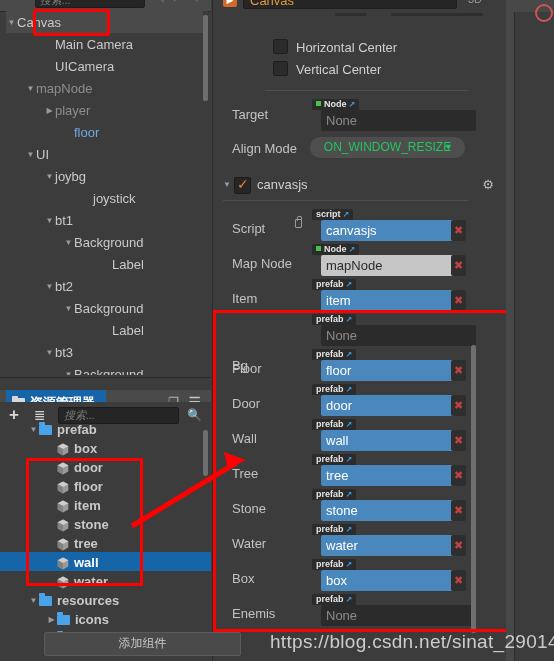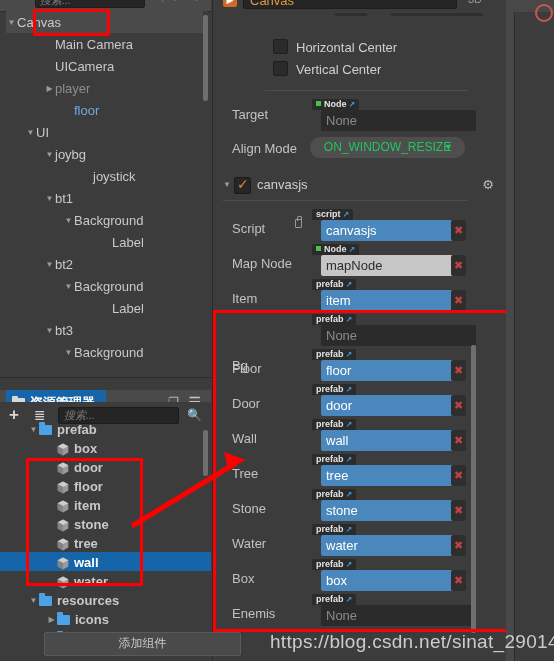--- a/index.html
+++ b/index.html
@@ -182,20 +182,21 @@
       <div class="search-box">搜索...</div>
       <span class="tb-ico" style="left:152px;">🔍</span>
       <span class="tb-ico" style="left:172px;">▾</span>
       <span class="tb-ico" style="left:192px;">↻</span>
     </div>
 
     <div id="hier-tree">
         <div class="hrow sel"><span class="arrow" style="margin-left: 0px;">▼</span><span class="lbl ">Canvas</span></div>
         <div class="hrow"><span class="arrow" style="margin-left: 38px;"></span><span class="lbl ">Main Camera</span></div>
         <div class="hrow"><span class="arrow" style="margin-left: 38px;"></span><span class="lbl ">UICamera</span></div>
+        <div class="hrow"><span class="arrow" style="margin-left: 19px;">▼</span><span class="lbl dim">mapNode</span></div>
         <div class="hrow"><span class="arrow" style="margin-left: 38px;">▶</span><span class="lbl dim">player</span></div>
         <div class="hrow"><span class="arrow" style="margin-left: 57px;"></span><span class="lbl blu">floor</span></div>
         <div class="hrow"><span class="arrow" style="margin-left: 19px;">▼</span><span class="lbl ">UI</span></div>
         <div class="hrow"><span class="arrow" style="margin-left: 38px;">▼</span><span class="lbl ">joybg</span></div>
         <div class="hrow"><span class="arrow" style="margin-left: 76px;"></span><span class="lbl ">joystick</span></div>
         <div class="hrow"><span class="arrow" style="margin-left: 38px;">▼</span><span class="lbl ">bt1</span></div>
         <div class="hrow"><span class="arrow" style="margin-left: 57px;">▼</span><span class="lbl ">Background</span></div>
         <div class="hrow"><span class="arrow" style="margin-left: 95px;"></span><span class="lbl ">Label</span></div>
         <div class="hrow"><span class="arrow" style="margin-left: 38px;">▼</span><span class="lbl ">bt2</span></div>
         <div class="hrow"><span class="arrow" style="margin-left: 57px;">▼</span><span class="lbl ">Background</span></div>

